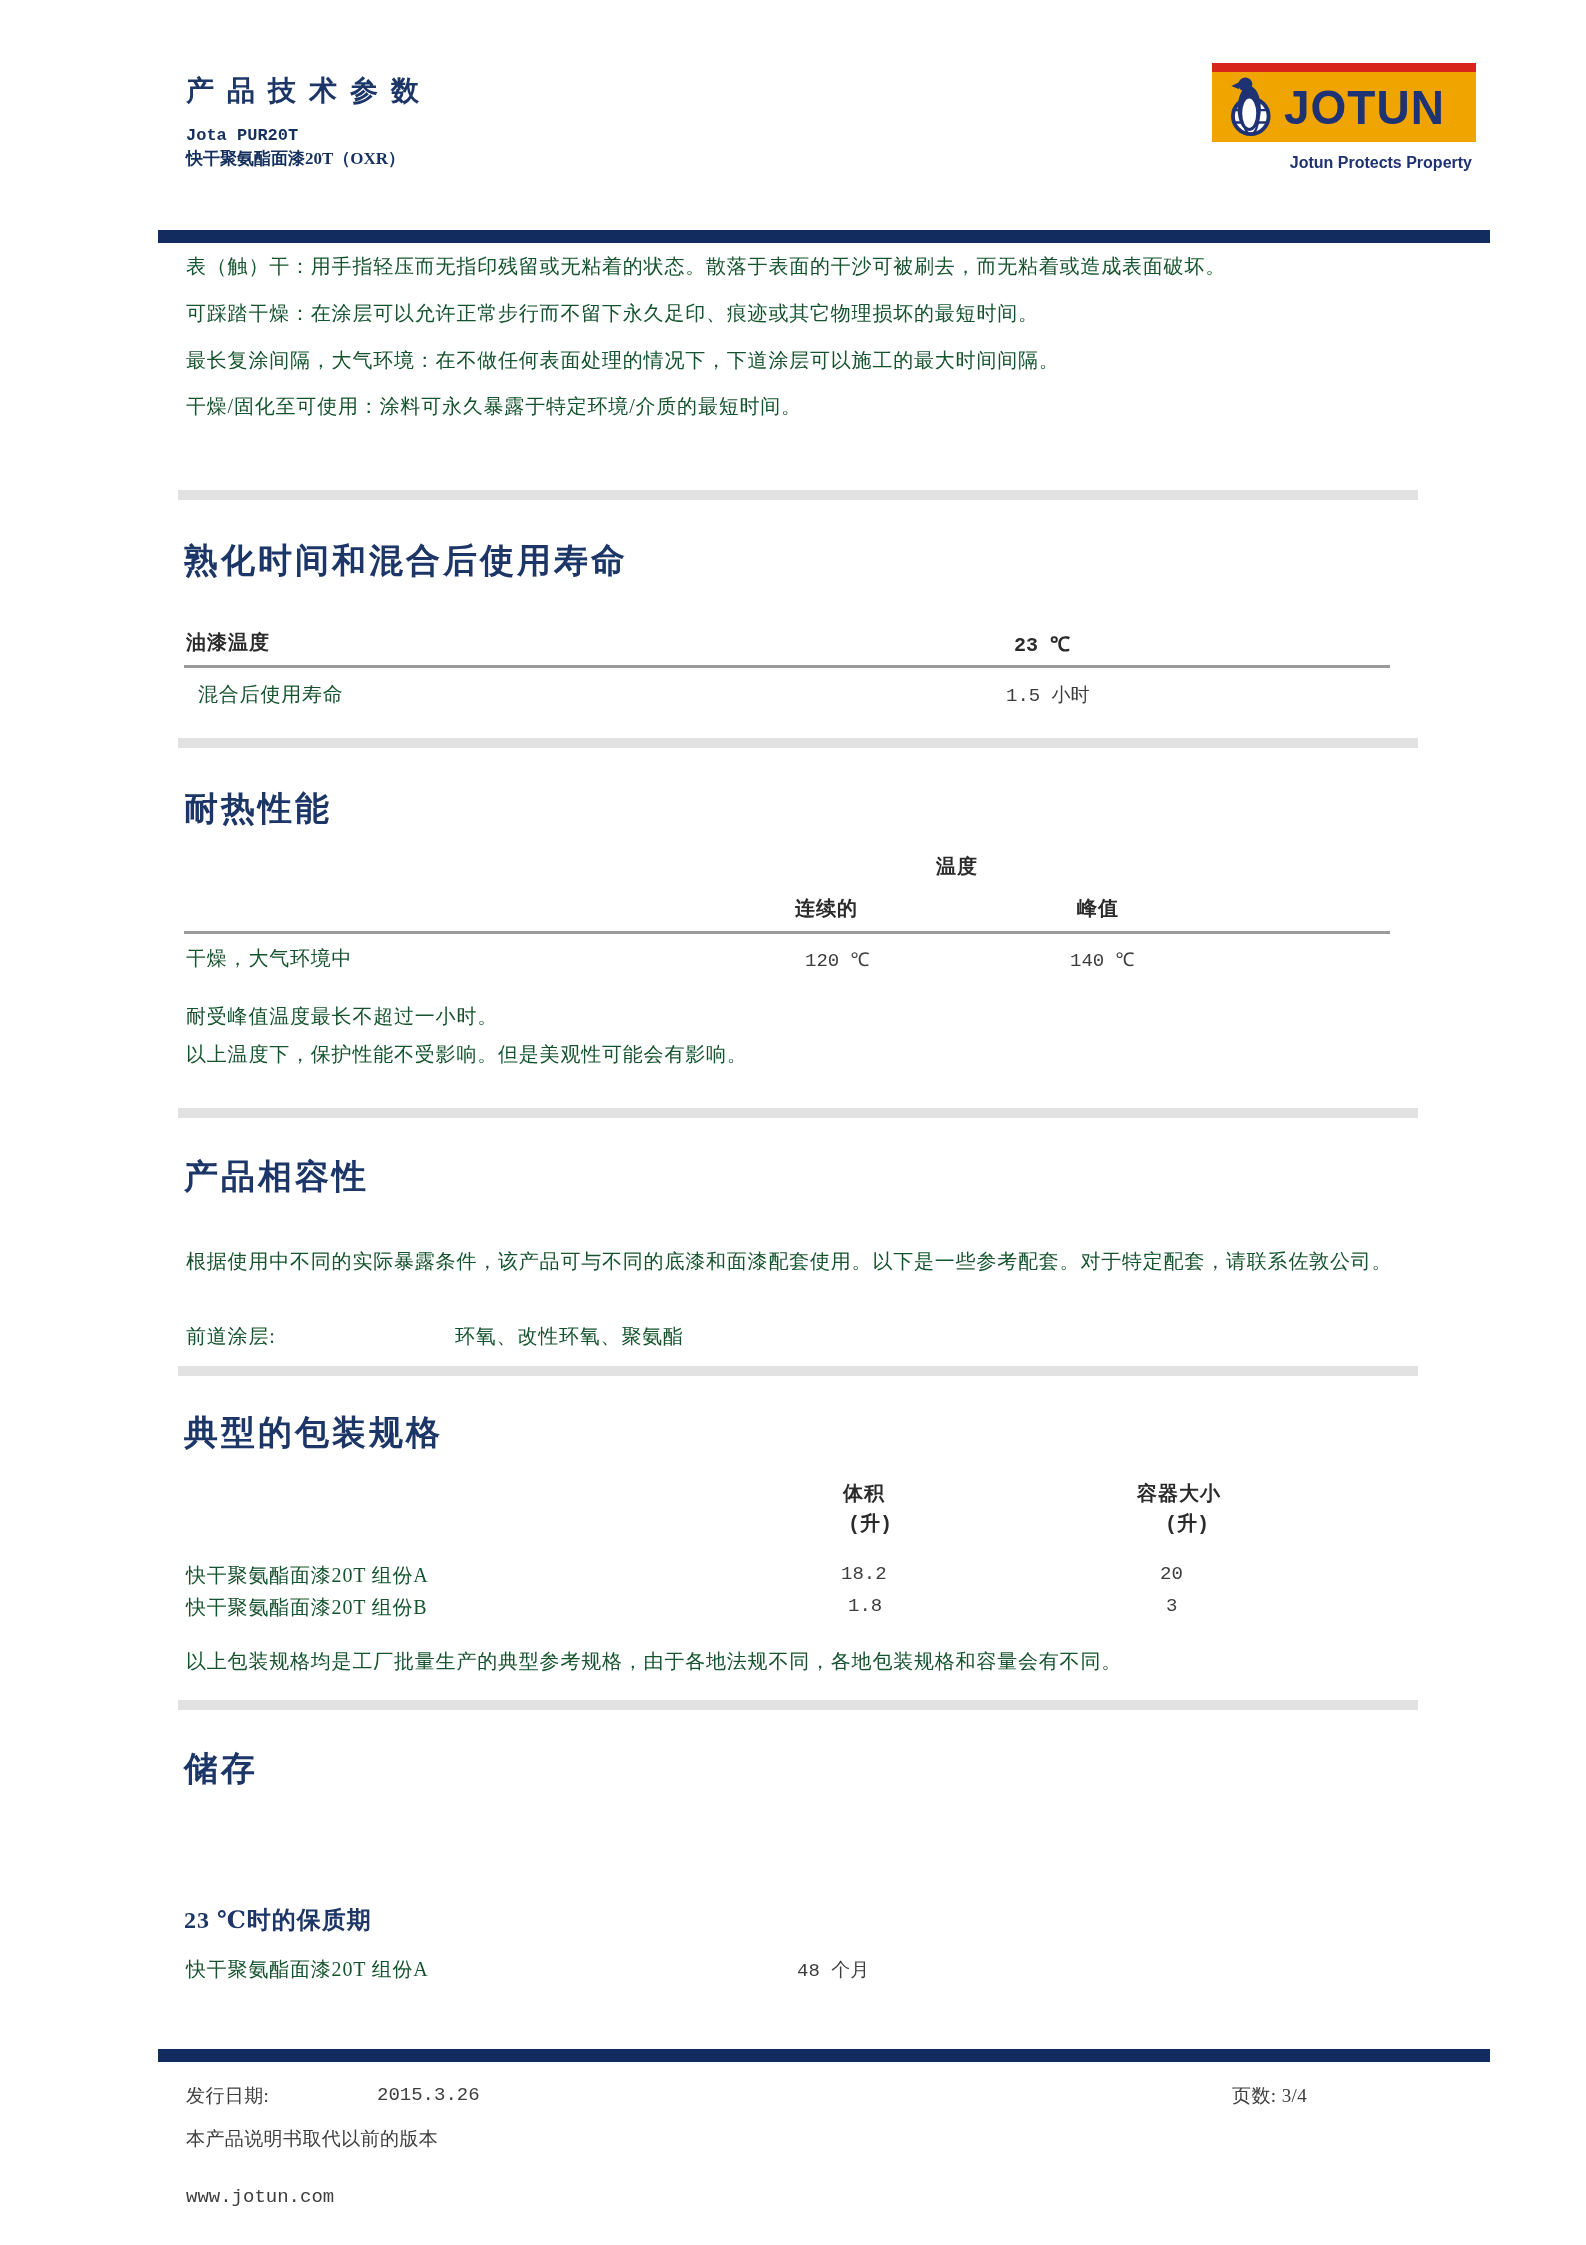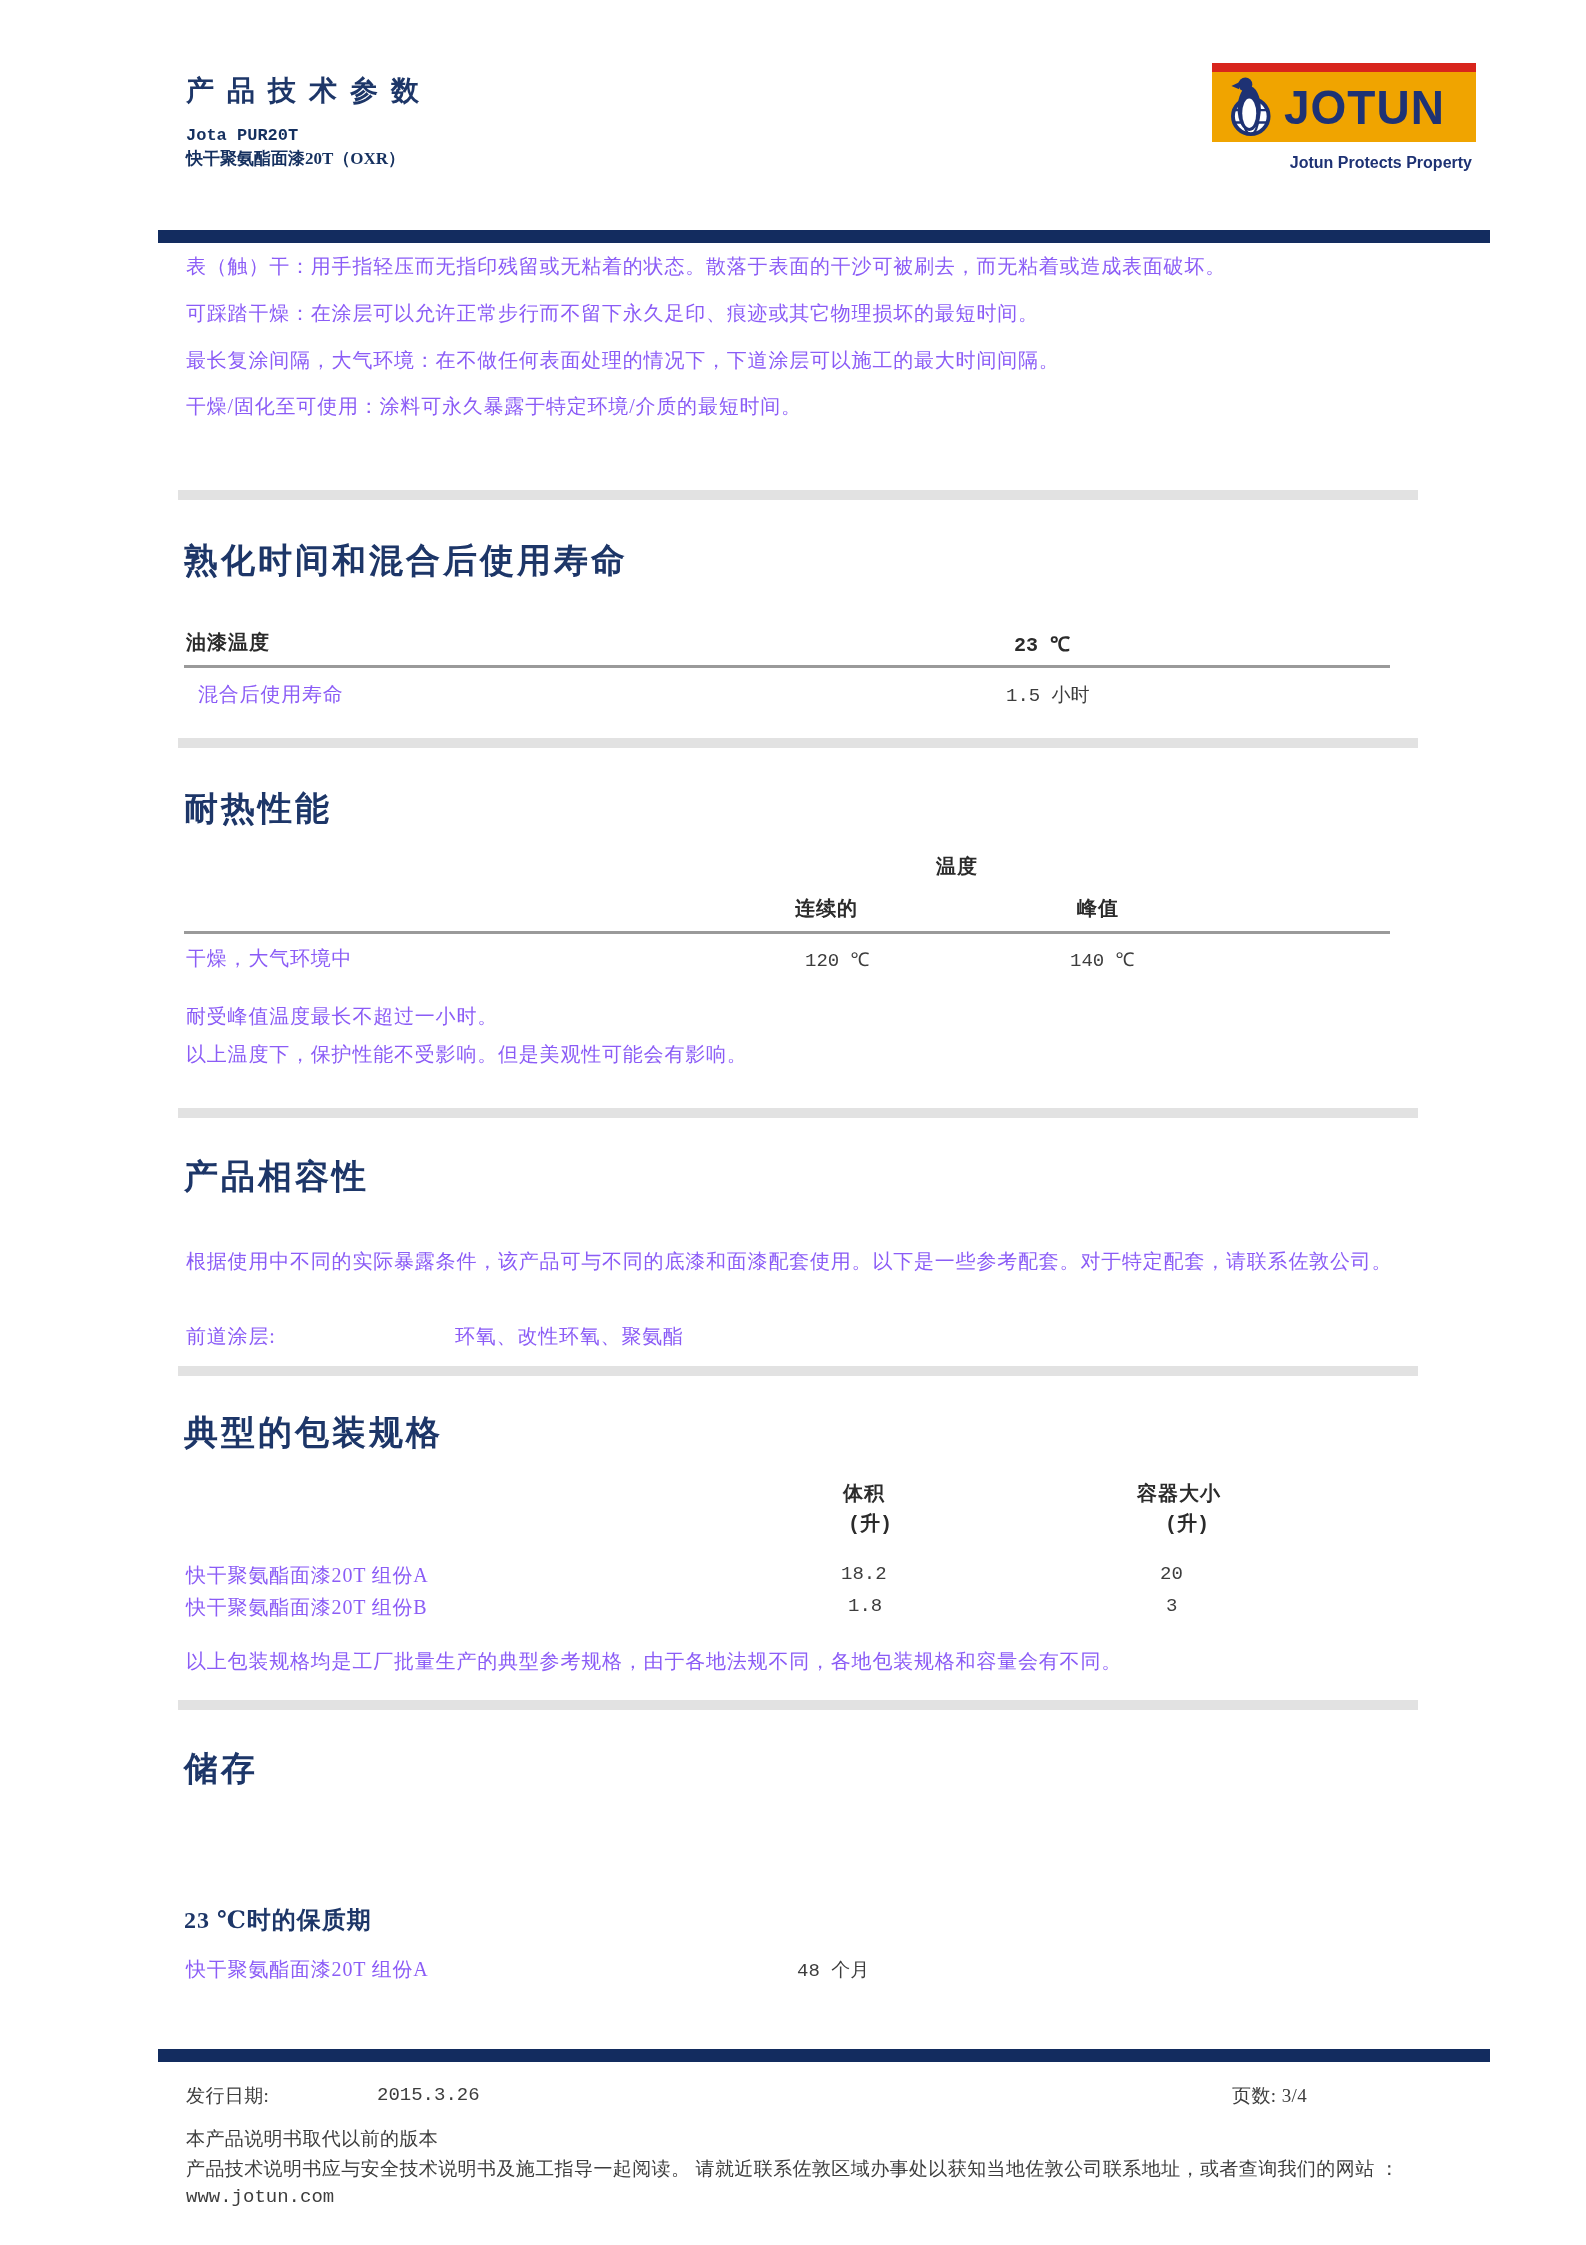--- a/index.html
+++ b/index.html
@@ -1,20 +1,20 @@
 <!DOCTYPE html>
 <html><head>
 <meta charset="utf-8">
 <style>
   html,body{margin:0;padding:0;background:#ffffff;}
   body{font-family:"Liberation Serif","DejaVu Serif",serif;}
   .page{position:relative;width:1586px;height:2245px;background:#ffffff;overflow:hidden;}
   .abs{position:absolute;}
   .nowrap{white-space:nowrap;}
-  .body-text{font-size:20px;letter-spacing:0.8px;color:#8b5cf6;}
+  .body-text{font-size:20px;letter-spacing:0.8px;color:#14532d;}
   .small-text{font-size:19px;letter-spacing:0.4px;color:#3d3d3d;}
   .bold-head{font-size:20px;font-weight:700;color:#2b2b2b;letter-spacing:1px;}
   .mono{font-family:"Liberation Mono","DejaVu Sans Mono",monospace;letter-spacing:0;}
   .section-heading{font-size:34px;font-weight:600;color:#1d3668;letter-spacing:3px;white-space:nowrap;}
   .sub-heading{font-size:24px;font-weight:700;color:#1d3668;letter-spacing:1px;white-space:nowrap;}
   .graybar{position:absolute;left:178px;width:1240px;height:10px;background:#e2e2e2;}
   .rule{position:absolute;left:184px;width:1206px;height:3px;background:#9a9a9a;}
   .navybar{position:absolute;left:158px;width:1332px;height:13px;background:#132c5f;}
   .page-title{font-size:28px;font-weight:600;color:#1d3668;letter-spacing:13px;white-space:nowrap;}
   .prod-line{font-size:17px;font-weight:700;color:#15305f;white-space:nowrap;}
@@ -116,16 +116,15 @@
   <div class="abs section-heading" style="left:184px;top:1746px;">储存</div>
   <div class="abs sub-heading" style="left:184px;top:1904px;">23 ℃时的保质期</div>
   <div class="abs body-text nowrap" style="left:186px;top:1956px;">快干聚氨酯面漆20T 组份A</div>
   <div class="abs small-text mono nowrap" style="left:797px;top:1957px;">48 个月</div>
 
   <div class="navybar" style="top:2049px;"></div>
   <div class="abs small-text nowrap" style="left:186px;top:2083px;">发行日期:</div>
   <div class="abs small-text mono nowrap" style="left:377px;top:2084px;">2015.3.26</div>
   <div class="abs small-text nowrap" style="left:1232px;top:2083px;">页数: 3/4</div>
   <div class="abs small-text nowrap" style="left:186px;top:2126px;">本产品说明书取代以前的版本</div>
-  <div class="abs small-text nowrap" style="left:186px;top:2156px;">产品技术说明书应与安全技术说明书及施工指导一起阅读。 请就近联系佐敦区域办事处以获知当地佐敦公司联系地址，或者查询我们的网站 ：</div>
   <div class="abs small-text mono nowrap" style="left:186px;top:2186px;">www.jotun.com</div>
 
 </div>
 
 </body></html>

